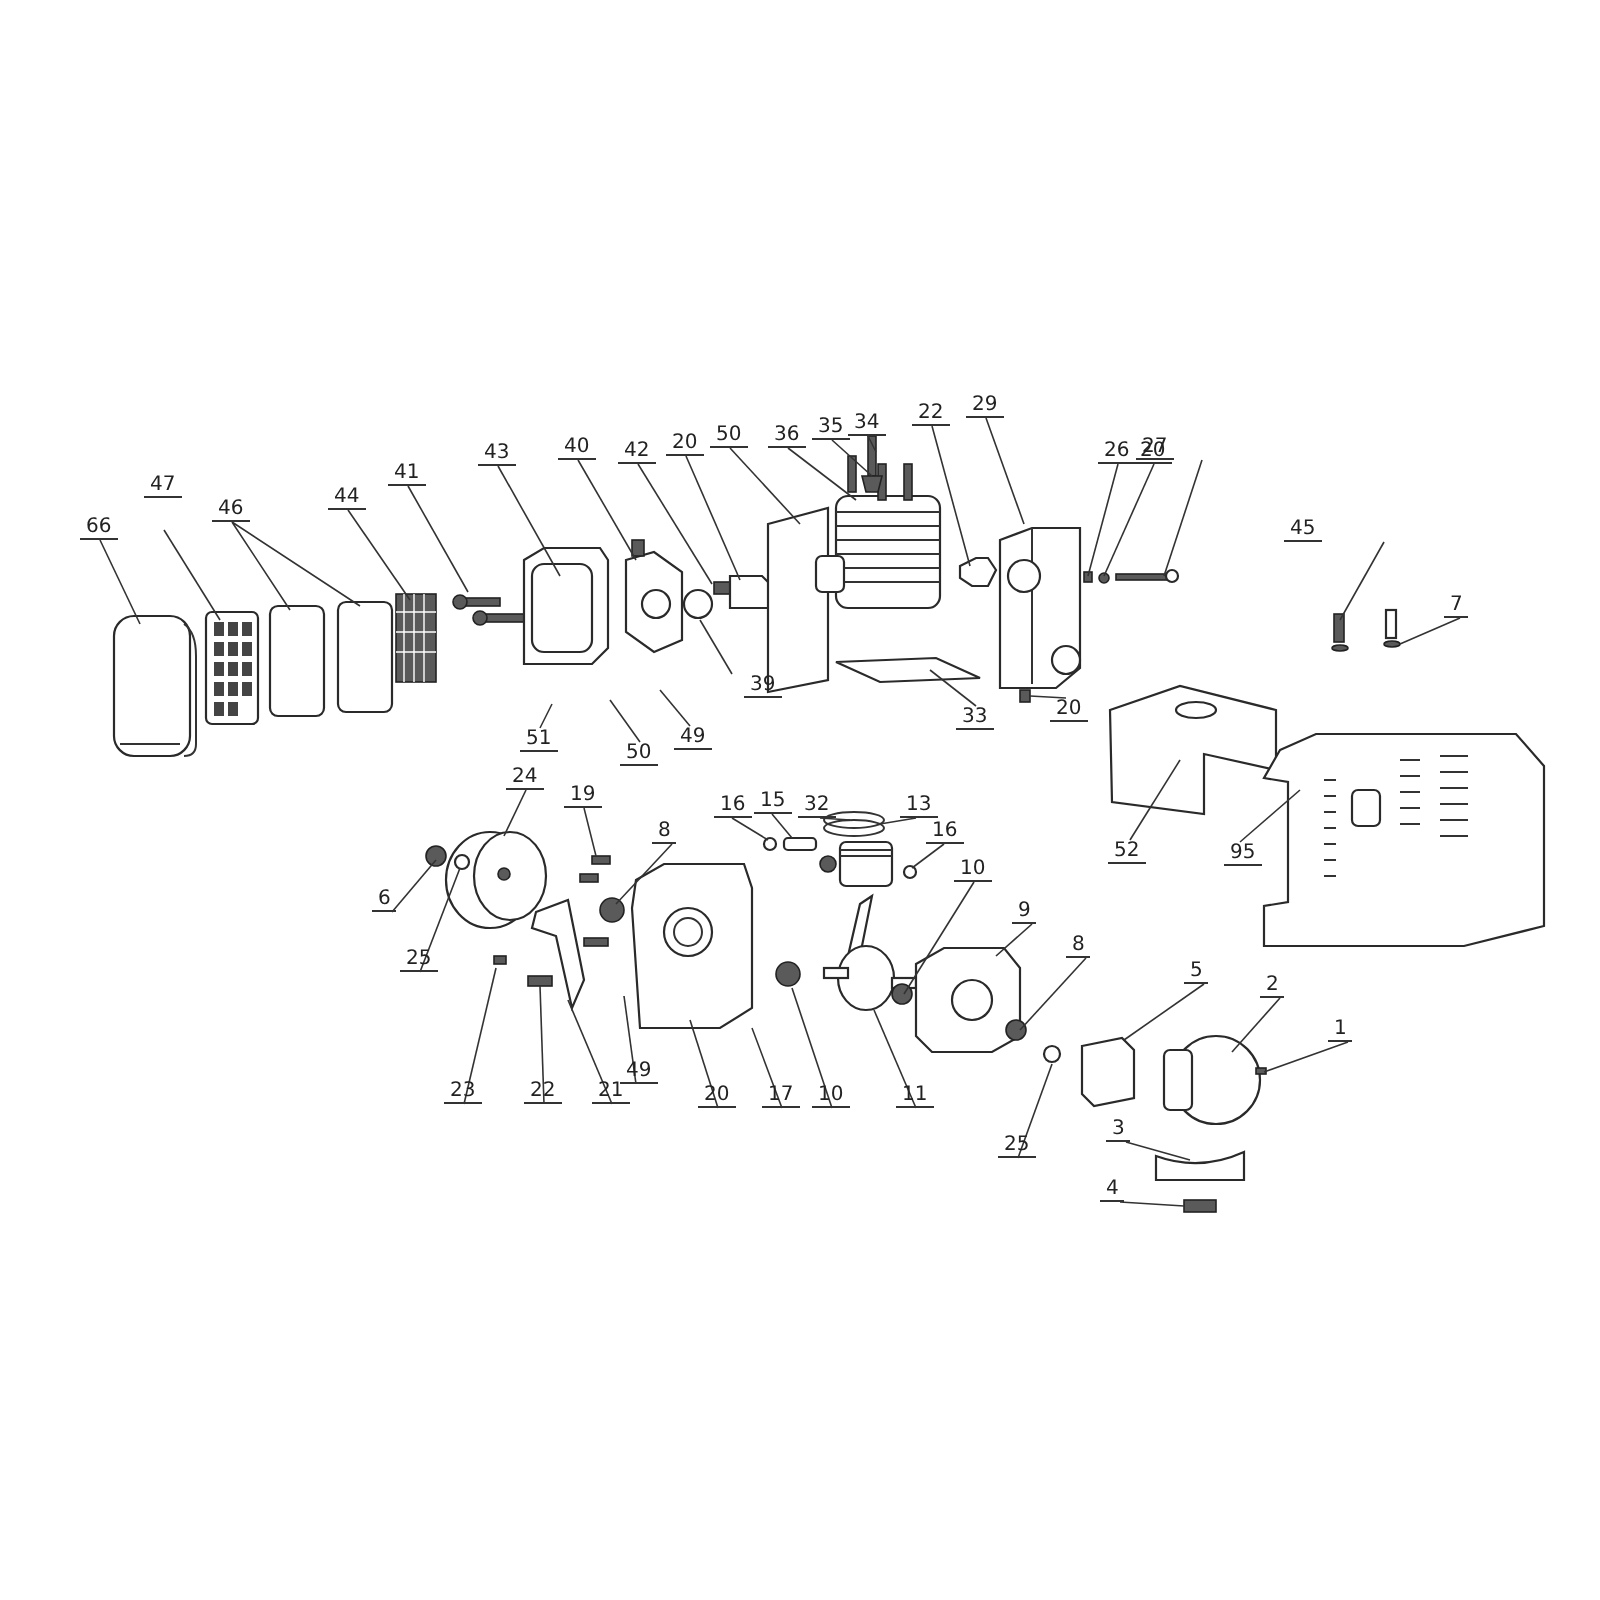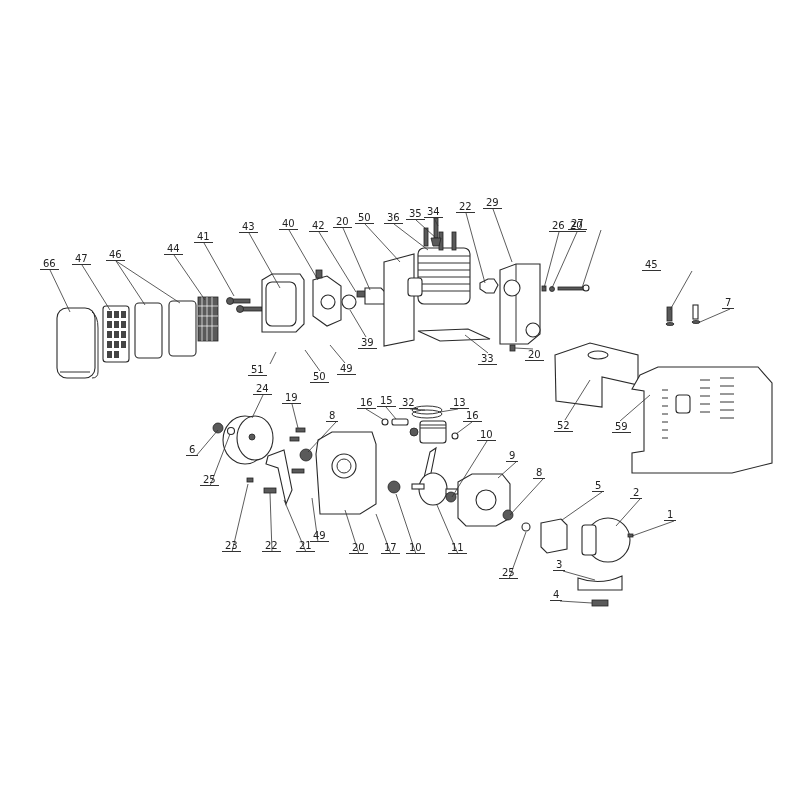--- a/index.html
+++ b/index.html
@@ -248,47 +248,47 @@
         <path d="M391 554 L376 514"></path>
       <path d="M416 554 L396 494"></path>
         <path d="M458 554 L437 505"></path>
       <path d="M509 579 L526 532"></path>
         <path d="M563 571 L595 580"></path>
       <path d="M560 601 L592 603"></path>
     </g>
   </svg>
 
   <span class="lbl" style="left:40px;top:258px">66</span>
-  <span class="lbl" style="left:72px;top:253px">47</span>
+  <span class="lbl" style="left:72px;top:237px">47</span>
   <span class="lbl" style="left:106px;top:249px">46</span>
   <span class="lbl" style="left:164px;top:243px">44</span>
   <span class="lbl" style="left:194px;top:231px">41</span>
   <span class="lbl" style="left:239px;top:221px">43</span>
   <span class="lbl" style="left:279px;top:218px">40</span>
   <span class="lbl" style="left:309px;top:220px">42</span>
   <span class="lbl" style="left:333px;top:216px">20</span>
   <span class="lbl" style="left:355px;top:212px">50</span>
   <span class="lbl" style="left:384px;top:212px">36</span>
   <span class="lbl" style="left:406px;top:208px">35</span>
   <span class="lbl" style="left:424px;top:206px">34</span>
   <span class="lbl" style="left:456px;top:201px">22</span>
   <span class="lbl" style="left:483px;top:197px">29</span>
   <span class="lbl" style="left:549px;top:220px">26</span>
   <span class="lbl" style="left:567px;top:220px">20</span>
   <span class="lbl" style="left:568px;top:218px">27</span>
   <span class="lbl" style="left:642px;top:259px">45</span>
   <span class="lbl" style="left:722px;top:297px">7</span>
-  <span class="lbl" style="left:358px;top:337px">39</span>
+  <span class="lbl" style="left:372px;top:337px">39</span>
   <span class="lbl" style="left:478px;top:353px">33</span>
   <span class="lbl" style="left:525px;top:349px">20</span>
-  <span class="lbl" style="left:248px;top:364px">51</span>
+  <span class="lbl" style="left:260px;top:364px">51</span>
   <span class="lbl" style="left:310px;top:371px">50</span>
   <span class="lbl" style="left:337px;top:363px">49</span>
   <span class="lbl" style="left:554px;top:420px">52</span>
-  <span class="lbl" style="left:612px;top:421px">59</span>
+  <span class="lbl" style="left:612px;top:421px">95</span>
   <span class="lbl" style="left:253px;top:383px">24</span>
   <span class="lbl" style="left:282px;top:392px">19</span>
   <span class="lbl" style="left:357px;top:397px">16</span>
   <span class="lbl" style="left:377px;top:395px">15</span>
   <span class="lbl" style="left:399px;top:397px">32</span>
   <span class="lbl" style="left:450px;top:397px">13</span>
   <span class="lbl" style="left:463px;top:410px">16</span>
   <span class="lbl" style="left:326px;top:410px">8</span>
   <span class="lbl" style="left:477px;top:429px">10</span>
   <span class="lbl" style="left:186px;top:444px">6</span>

